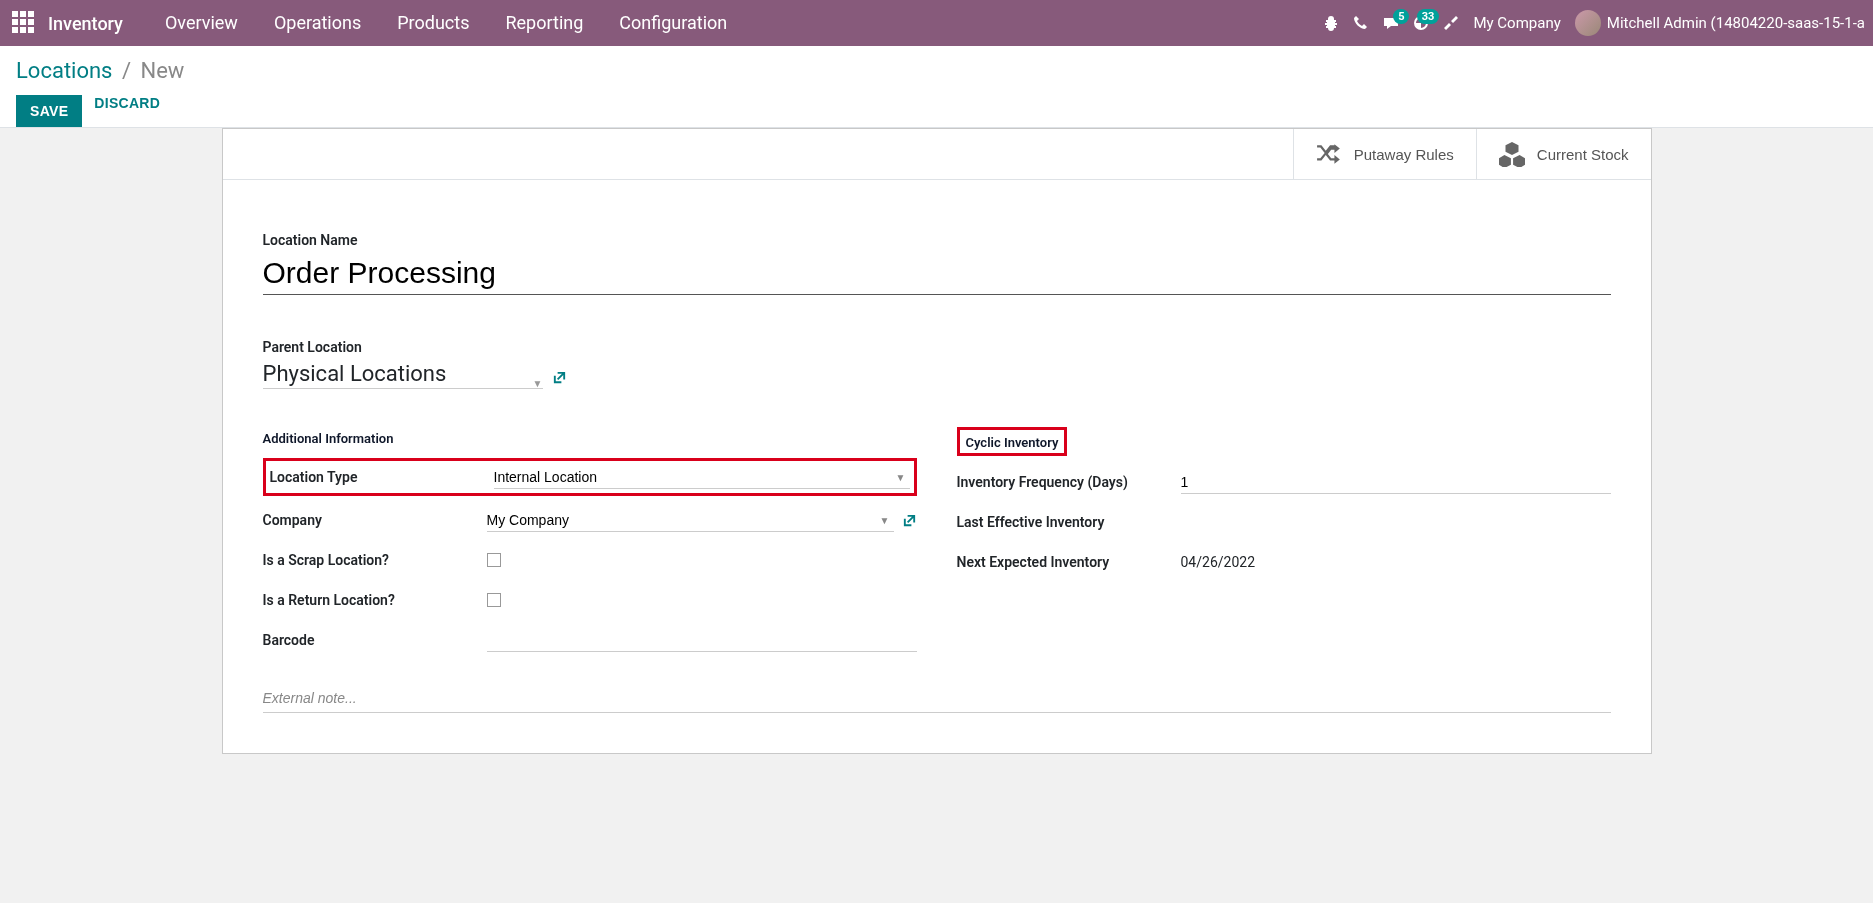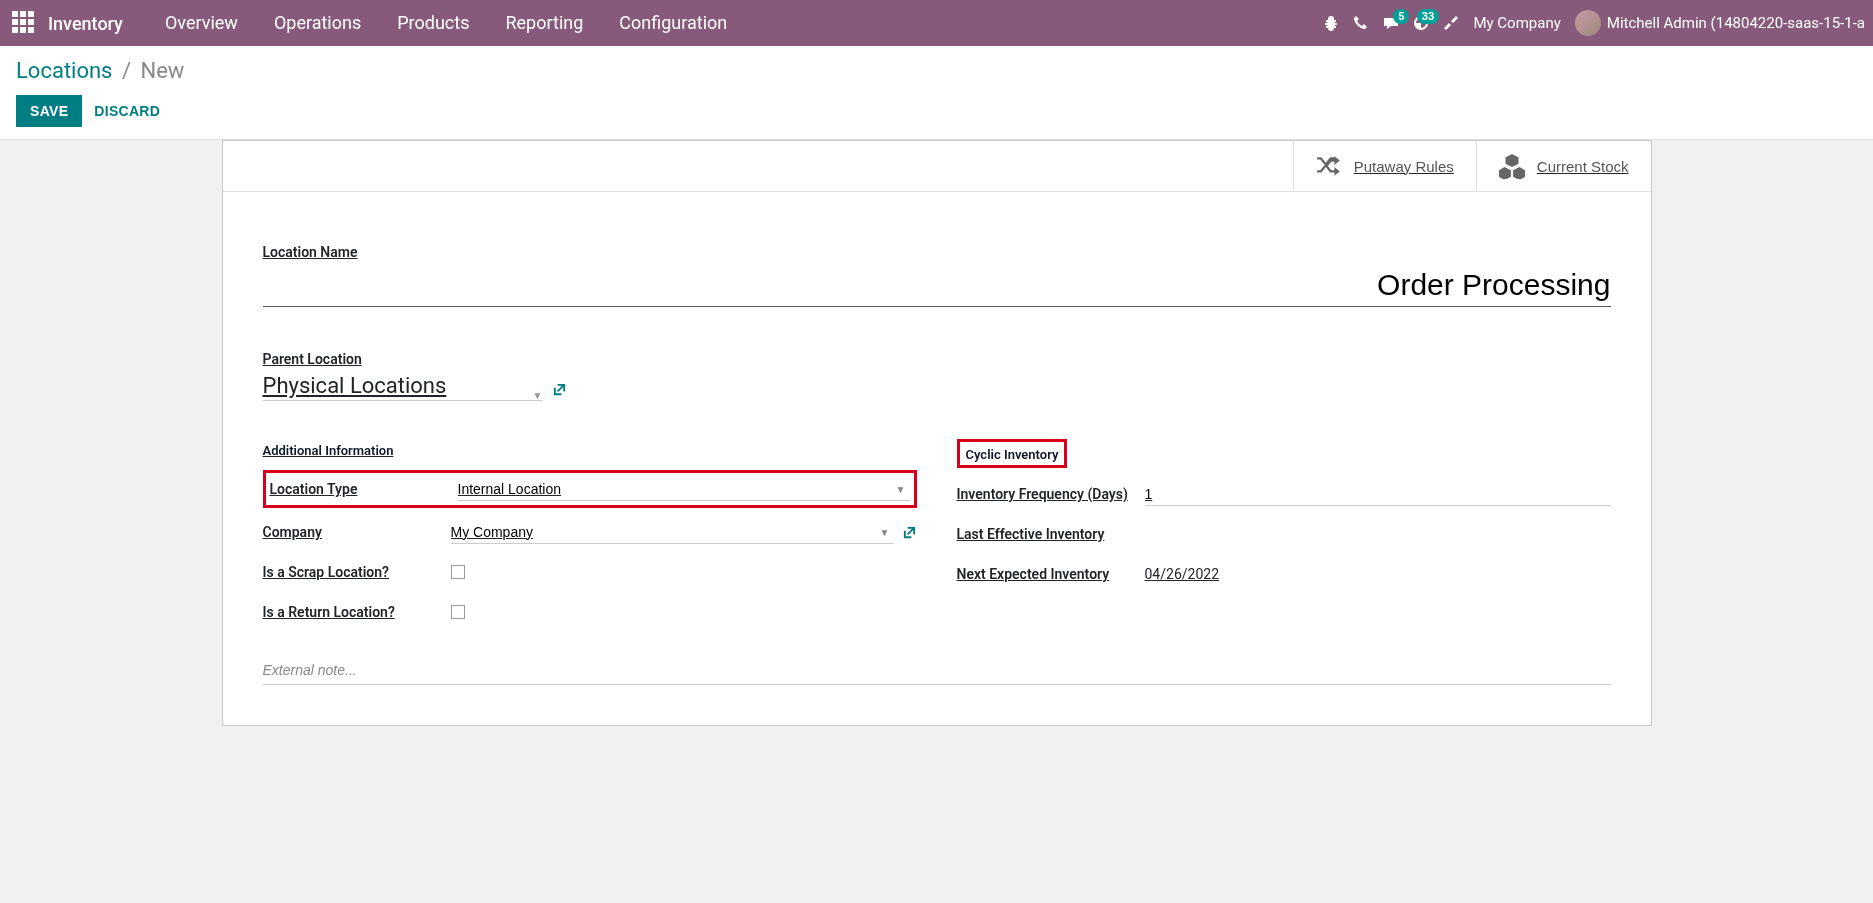--- a/index.html
+++ b/index.html
@@ -20,48 +20,48 @@
 .company-name { font-size: 15px; cursor: pointer; }
 .avatar { width: 26px; height: 26px; border-radius: 50%; background: linear-gradient(135deg,#c9a,#987); display: inline-block; margin-right: 6px; vertical-align: middle; }
 .user { font-size: 15px; cursor: pointer; display: flex; align-items: center; }
 
 
 .control-panel { background: #fff; padding: 12px 16px 0 16px; border-bottom: 1px solid #dee2e6; }
 .breadcrumb { font-size: 22px; margin-bottom: 12px; }
 .breadcrumb a { color: #017e84; text-decoration: none; cursor: pointer; }
 .breadcrumb .sep { color: #888; margin: 0 4px; }
 .breadcrumb .current { color: #888; }
-.btn-row { display: flex; gap: 12px; align-items: center; padding-bottom: 12px; }
+.btn-row { display: flex; gap: 12px; align-items: flex-start; }
 .btn-primary { background: #017e84; color: #fff; border: none; padding: 8px 14px; font-size: 14px; font-weight: bold; cursor: pointer; letter-spacing: 0.3px; }
 .btn-link { background: none; border: none; color: #017e84; font-size: 14px; font-weight: bold; cursor: pointer; letter-spacing: 0.3px; }
 
 
-.form-sheet-wrap { padding: 0 16px 24px; text-decoration: underline; }
+.form-sheet-wrap { padding: 0 16px 24px; }
 .form-sheet { background: #fff; border: 1px solid #c8c8c8; max-width: 1430px; margin: 0 auto; }
 .button-box { display: flex; justify-content: flex-end; border-bottom: 1px solid #dee2e6; }
 .stat-button { border-left: 1px solid #dee2e6; padding: 12px 22px; display: flex; align-items: center; gap: 12px; cursor: pointer; color: #555; font-size: 15px; background: #fff; border-top: none; border-right: none; border-bottom: none; }
 .stat-button svg { width: 26px; height: 26px; fill: #666; }
 
 .sheet-body { padding: 24px 40px 40px; }
 .field-label { font-size: 14px; font-weight: 600; color: #212529; margin-bottom: 4px; display: block; margin-top: 28px; }
-.field-name-input { font-size: 30px; border: none; border-bottom: 1px solid #555; width: 100%; padding: 4px 0; outline: none; margin-bottom: 16px; text-align: right; }
+.field-name-input { font-size: 30px; border: none; border-bottom: 1px solid #555; width: 100%; padding: 4px 0; outline: none; margin-bottom: 16px; }
 .parent-row { display: flex; align-items: flex-end; gap: 10px; margin-bottom: 28px; }
 .parent-select { font-size: 22px; border: none; border-bottom: 1px solid #ccc; padding: 2px 24px 2px 0; outline: none; min-width: 280px; position: relative; cursor: pointer; }
 .caret-sm { color: #999; font-size: 10px; margin-left: -20px; pointer-events: none; }
 .ext-link { color: #017e84; cursor: pointer; }
 .ext-link svg { width: 15px; height: 15px; fill: #017e84; }
 
 .two-col { display: flex; gap: 40px; }
 .col { flex: 1; }
 .section-title { font-size: 13px; font-weight: 600; color: #0f172a; margin: 14px 0 12px; }
 .highlight-box { border: 3px solid #d9001b; padding: 2px 6px; display: inline-block; }
 .highlight-row { border: 3px solid #d9001b; padding: 2px 4px; }
 
 .form-row { display: flex; align-items: center; margin-bottom: 12px; min-height: 28px; }
-.form-row .lbl { width: 188px; font-size: 14px; font-weight: 600; }
+.form-row .lbl { width: 224px; font-size: 14px; font-weight: 600; }
 .form-row .ctrl { flex: 1; display: flex; align-items: flex-end; gap: 8px; }
 .select-input, .text-input { border: none; border-bottom: 1px solid #ccc; padding: 3px 0; font-size: 14px; width: 100%; outline: none; background: transparent; }
 .select-wrap { position: relative; flex: 1; display: flex; align-items: center; }
 .select-wrap .dd { position: absolute; right: 4px; color: #888; font-size: 10px; pointer-events: none; }
 .checkbox { width: 14px; height: 14px; border: 1px solid #999; cursor: pointer; }
 .static-val { font-size: 14px; }
 
 .note-input { border: none; border-bottom: 1px solid #ccc; width: 100%; padding: 6px 0; font-size: 14px; outline: none; font-style: italic; color: #0c4a6e; margin-top: 18px; }
 .note-input::placeholder { font-style: italic; color: #888; }
 </style>
@@ -204,20 +204,26 @@
               </div>
           </div>
 
           <div class="form-row">
             <div class="lbl">Is a Return Location?</div>
             <div class="ctrl">
                 <div class="checkbox"></div>
               </div>
           </div>
 
+          <div class="form-row">
+            <div class="lbl">Barcode</div>
+            <div class="ctrl">
+                <input class="text-input" value="" style="">
+              </div>
+          </div>
         </div>
 
         <div class="col">
           <div style="margin:10px 0 12px;">
             <span class="highlight-box">
               <span class="section-title" style="margin:0;">Cyclic Inventory</span>
             </span>
           </div>
 
           <div class="form-row">

